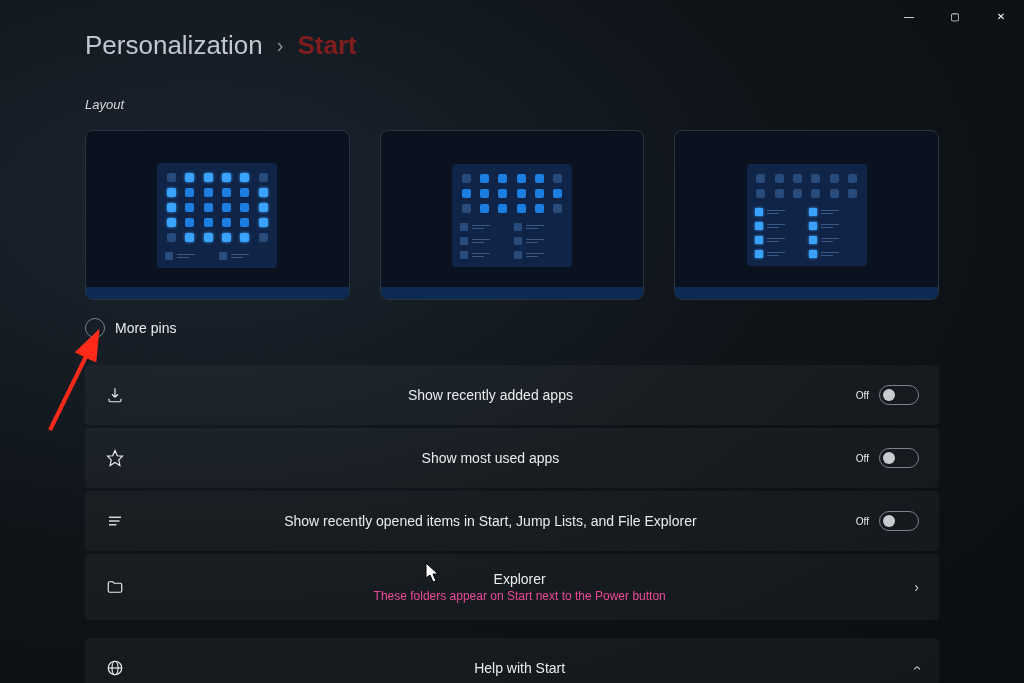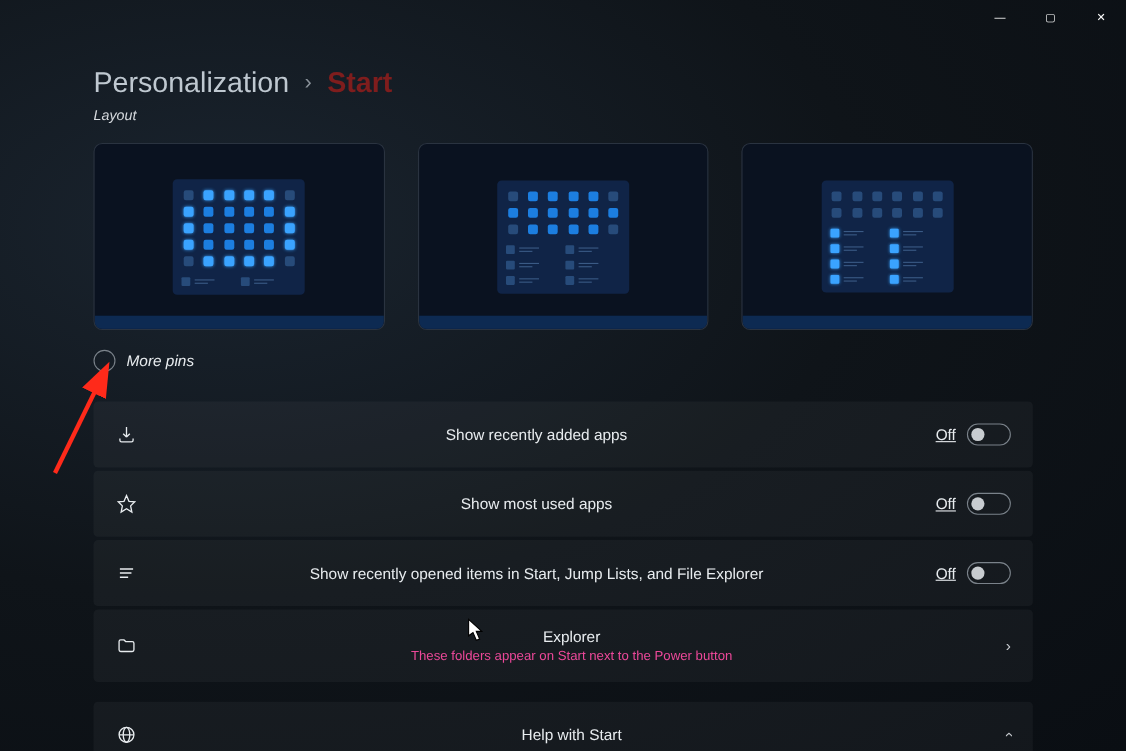--- a/index.html
+++ b/index.html
@@ -27,21 +27,21 @@
     display: flex;
     align-items: center;
     justify-content: center;
     color: #ffffff;
     font-size: 10px;
   }
 
   
   .breadcrumb {
     position: absolute;
-    top: 60px;
+    top: 30px;
     left: 85px;
     display: flex;
     align-items: center;
     gap: 14px;
     font-size: 26px;
   }
   .breadcrumb-parent { color: #bfc8d0; font-weight: 400; }
   .breadcrumb-sep { color: #8a929a; font-size: 20px; }
   .breadcrumb-current { color: #7f1d1d; font-weight: 600; }
 
@@ -56,21 +56,20 @@
   }
 
   
   .layout-row {
     position: absolute;
     top: 130px;
     left: 85px;
     right: 85px;
     display: flex;
     gap: 30px;
-    font-style: italic;
   }
   .layout-option { flex: 1; }
   .layout-card {
     height: 170px;
     background: #0a1220;
     border: 1px solid #2a3340;
     border-radius: 8px;
     display: flex;
     align-items: center;
     justify-content: center;
@@ -166,21 +165,21 @@
     display: flex;
     align-items: center;
     justify-content: center;
     color: #e8ecef;
     flex-shrink: 0;
   }
   .setting-text { flex: 1; display: flex; flex-direction: column; gap: 2px; }
   .setting-title { font-size: 14px; color: #e8ecef; }
   .setting-sub { font-size: 12px; color: #ec4899; }
   .toggle-group { display: flex; align-items: center; gap: 10px; }
-  .toggle-label { font-size: 14px; color: #e8ecef; text-decoration: underline; }
+  .toggle-label { font-size: 10px; color: #e8ecef; }
   .toggle {
     width: 40px;
     height: 20px;
     border: 1px solid #7a828a;
     border-radius: 10px;
     position: relative;
   }
   .toggle::after {
     content: "";
     position: absolute;

